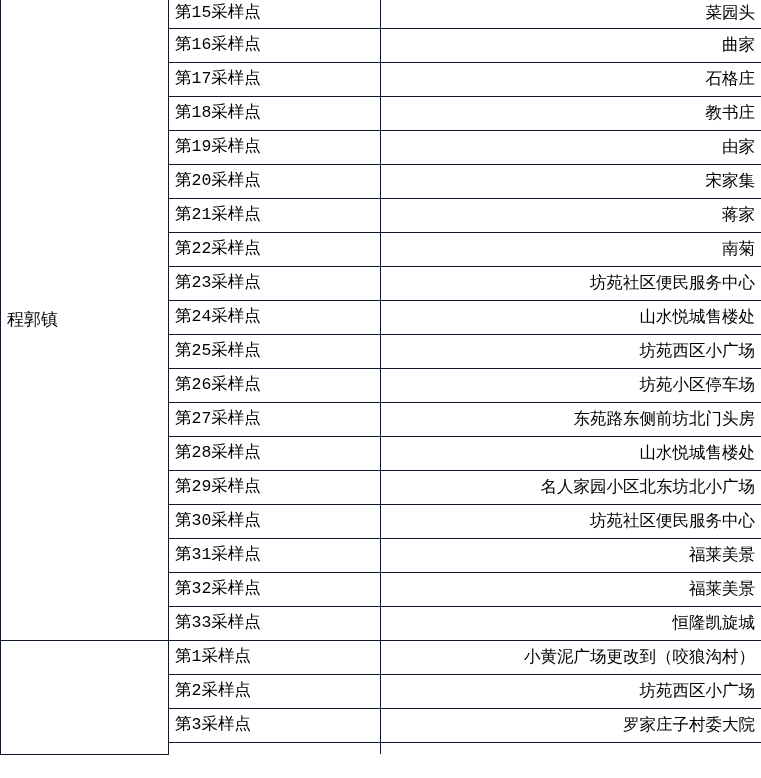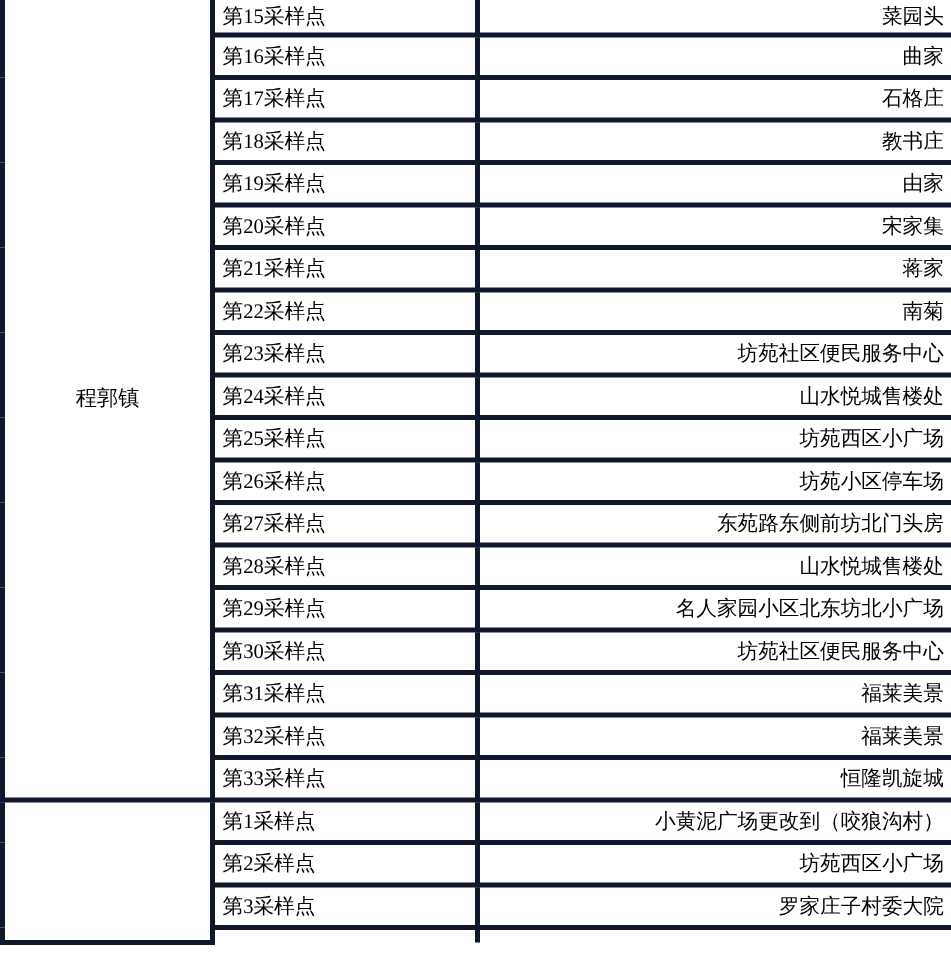--- a/index.html
+++ b/index.html
@@ -19,32 +19,32 @@
     height: 778px;
     position: relative;
     box-sizing: border-box;
   }
   table.grid {
     border-collapse: collapse;
     width: 761px;
     table-layout: fixed;
   }
   table.grid td {
-    border: 4px solid #0f172a;
+    border: 1px solid #0f172a;
     height: 34px;
     font-size: 16.5px;
     line-height: 1.15;
     padding: 0 6px;
     box-sizing: border-box;
     vertical-align: middle;
     white-space: nowrap;
     overflow: hidden;
   }
-  .col-town   { width: 168px; text-align: center; }
-  .col-point  { width: 212px; text-align: left; padding-left: 12px; }
+  .col-town   { width: 168px; }
+  .col-point  { width: 212px; text-align: left; padding-left: 12px; font-family: Liberation Mono, monospace; }
   .col-place  { width: 381px; text-align: right; }
 
   
   tr.clipped-top td { height: 28px; border-top: none; }
   
   tr.clipped-bottom td { height: 12px; border-bottom: none; }
 
   .town-label {
     font-size: 17px;
   }

